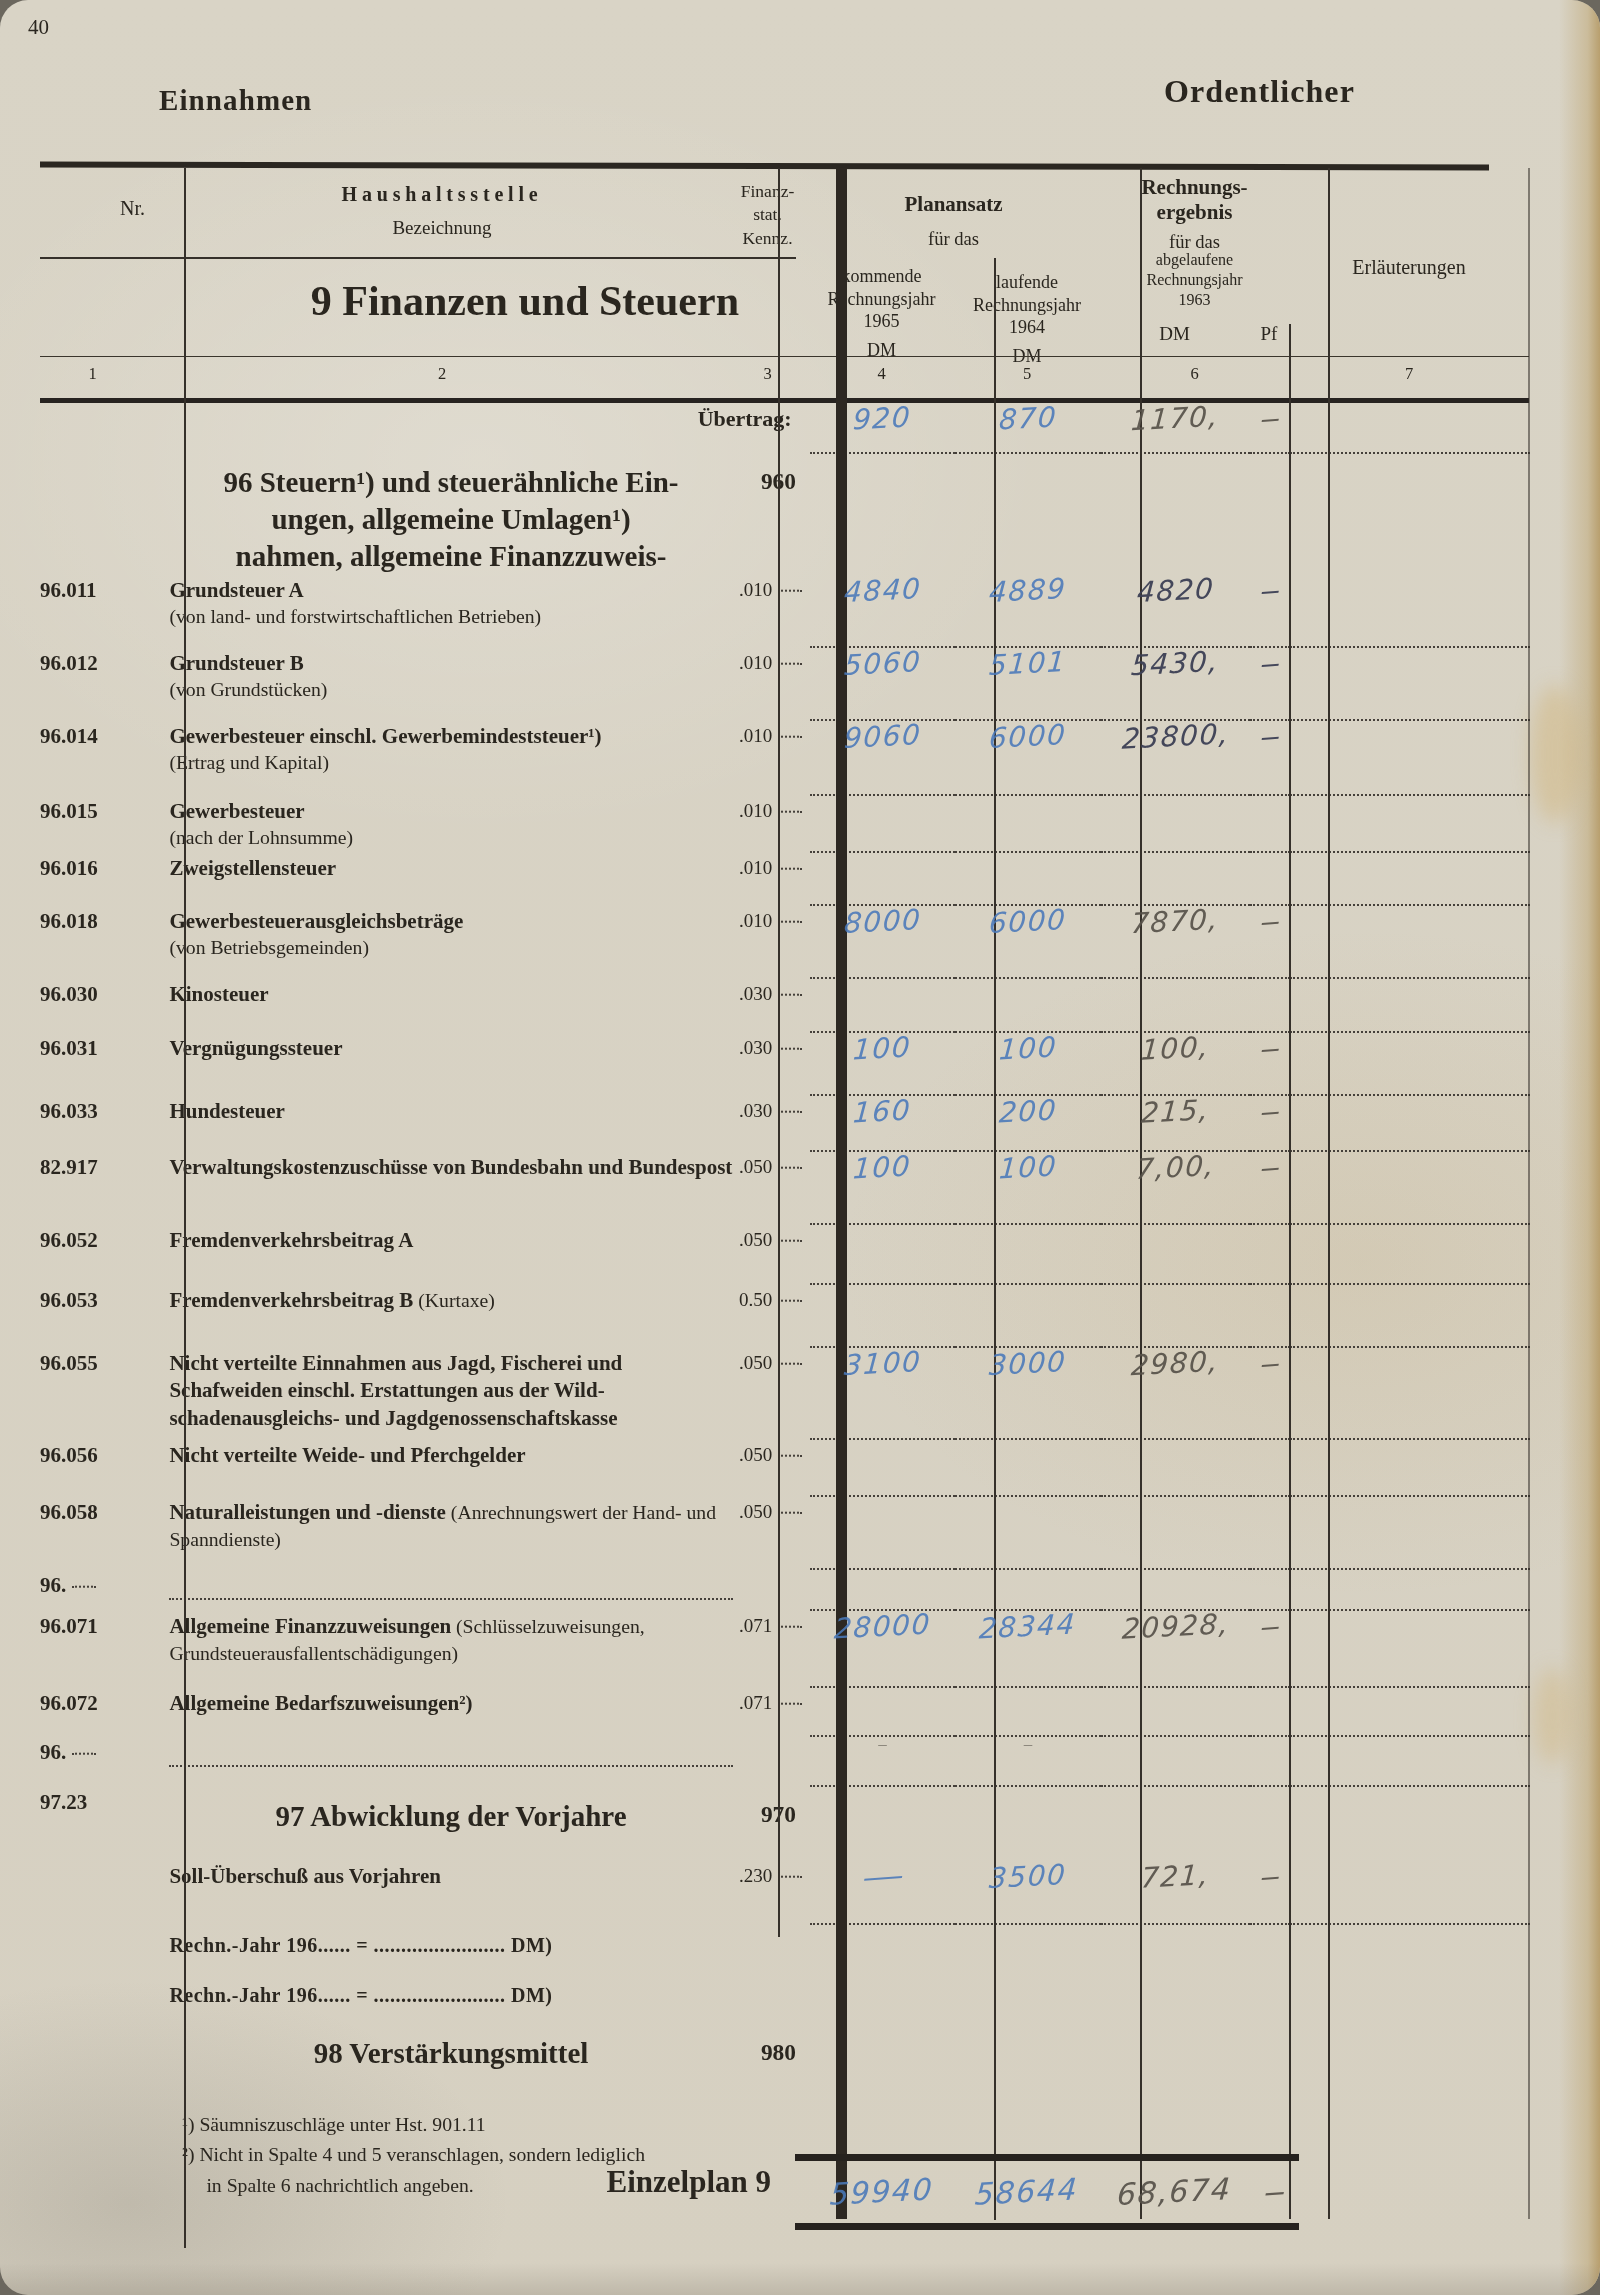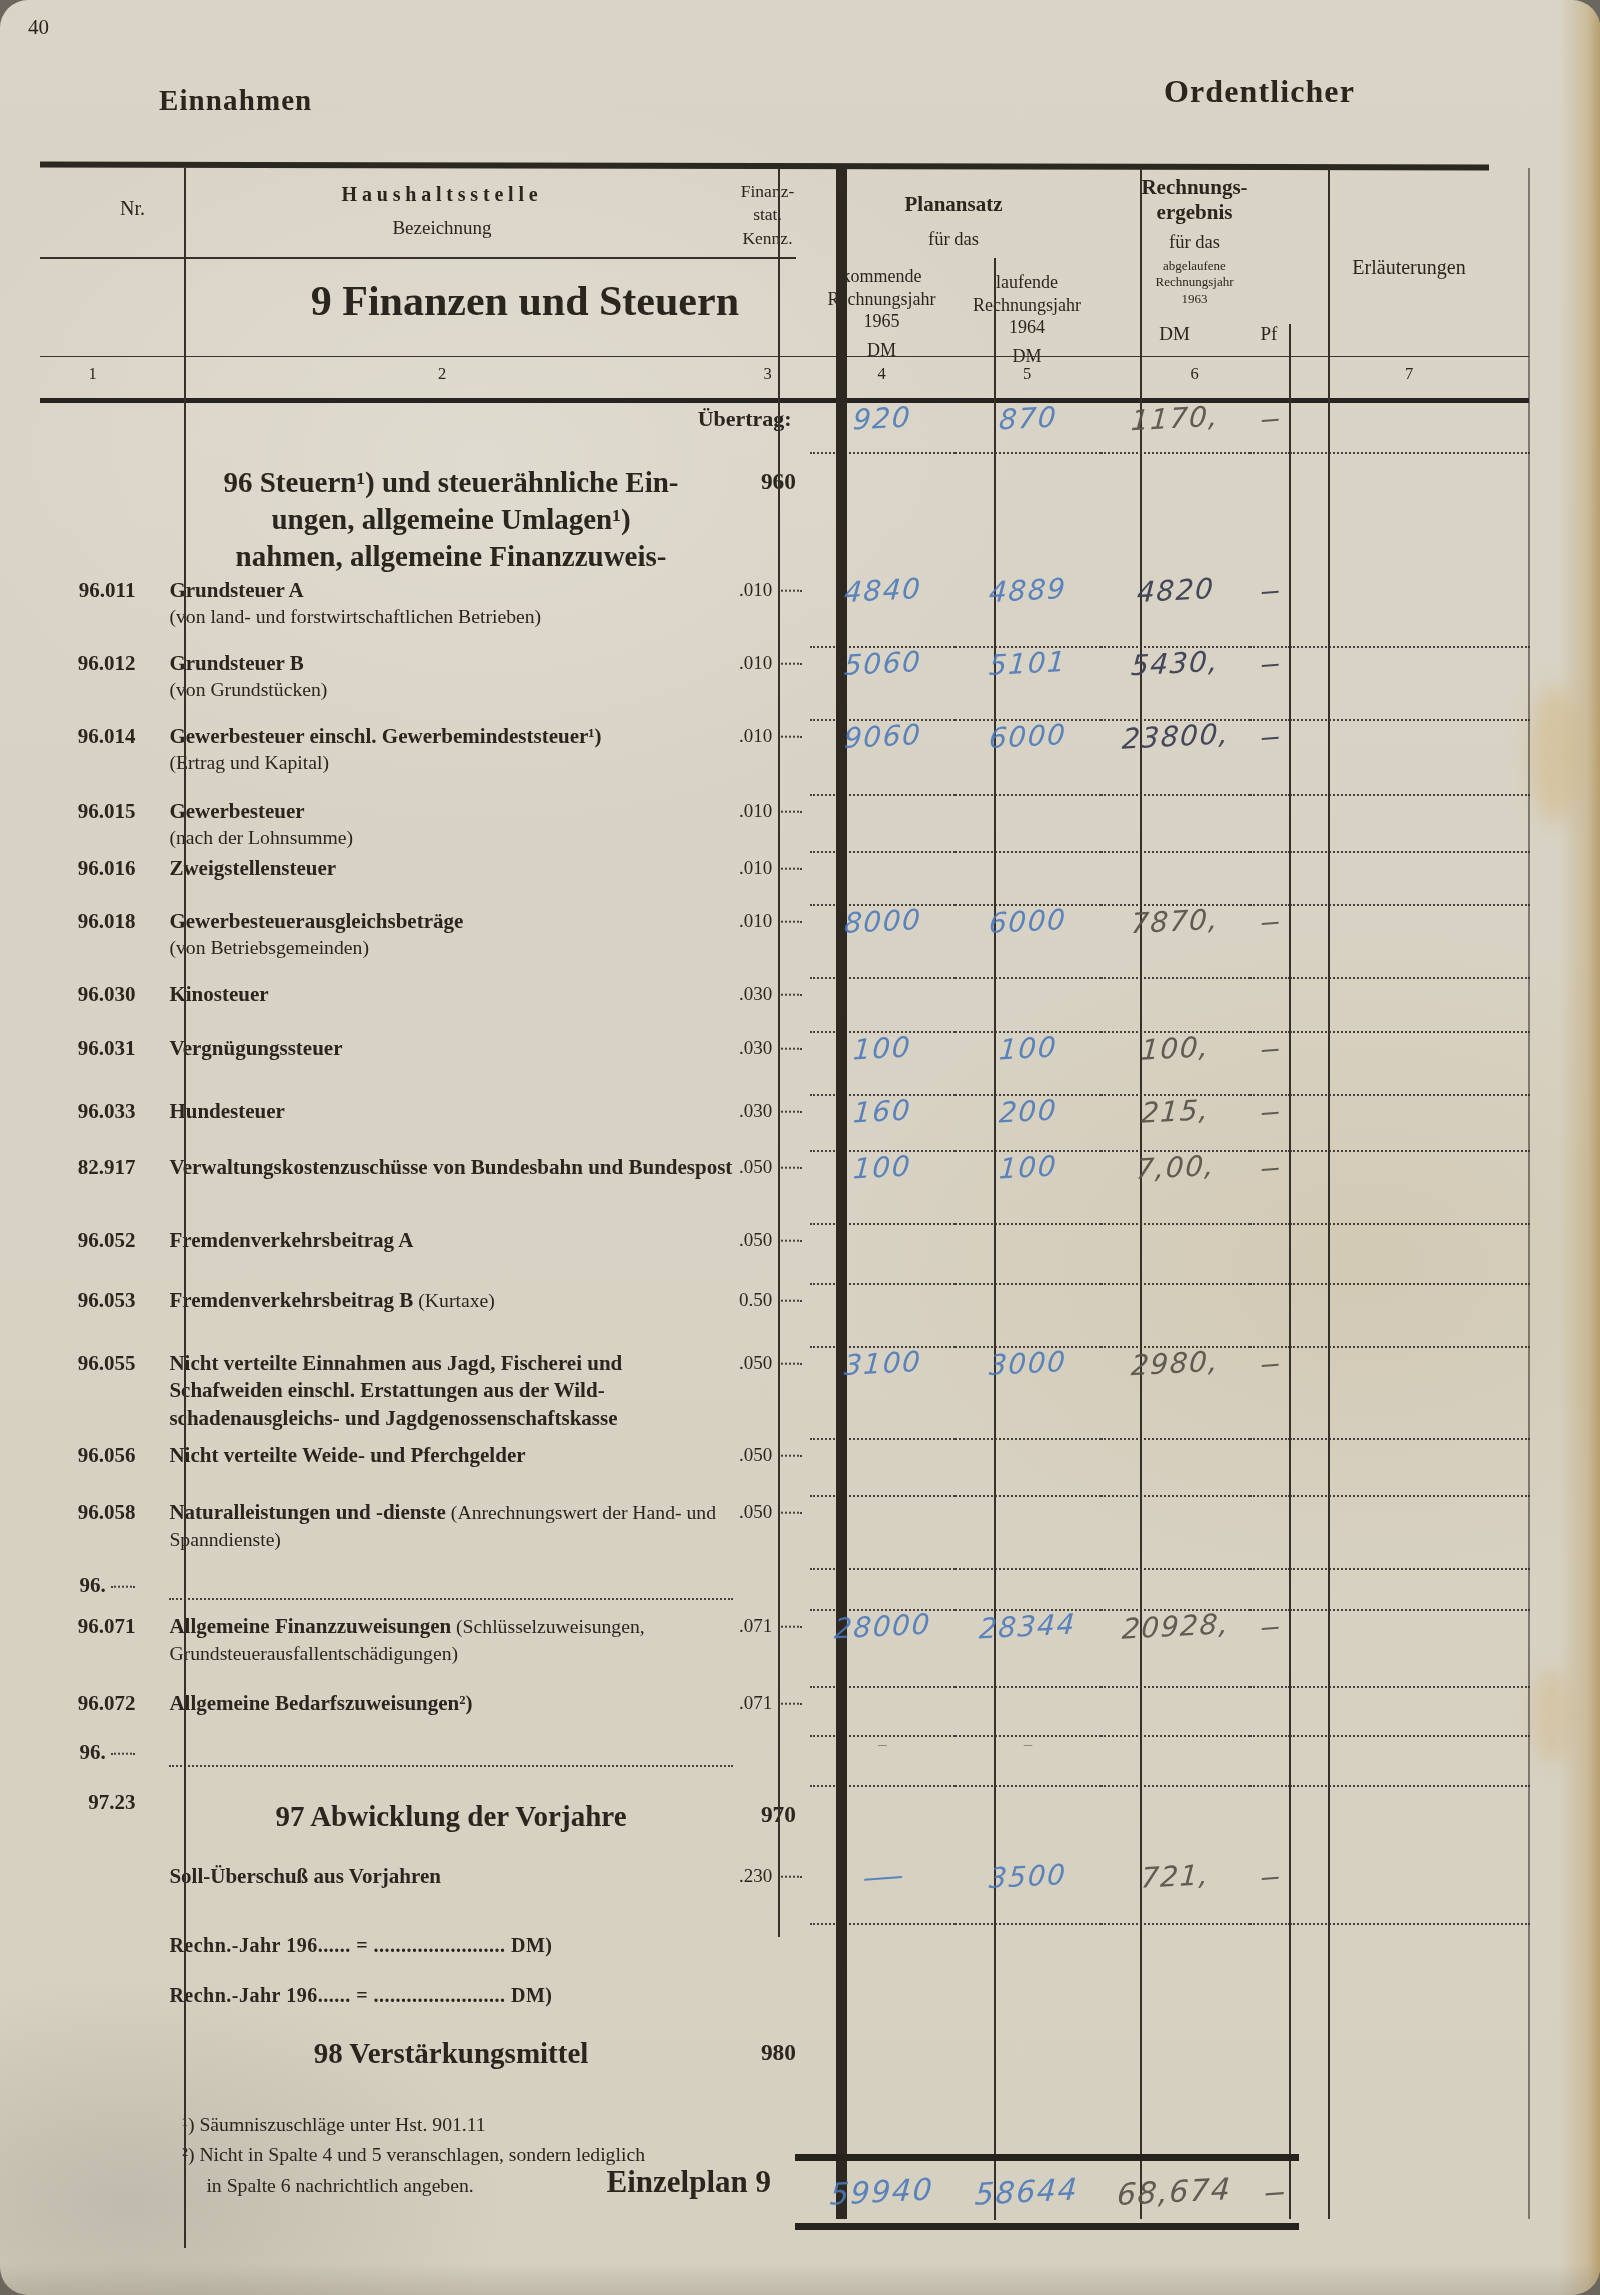--- a/index.html
+++ b/index.html
@@ -43,32 +43,32 @@
   .th-rule-l{left:0;top:89px;width:699px;height:1.6px;background:#35302a;}
   .th-rule-k{left:699px;top:89px;width:57px;height:1.6px;background:#35302a;}
   .th-dept{left:105px;top:109px;width:594px;text-align:right;font-size:42px;font-weight:bold;}
   .th-fin{left:699px;top:11.7px;width:57px;text-align:center;font-size:17.5px;line-height:1.35;}
   .th-plan{left:767px;top:24px;width:293px;text-align:center;font-size:21px;font-weight:bold;}
   .th-fdas1{left:767px;top:60px;width:293px;text-align:center;font-size:18.6px;}
   .th-1965{left:769px;top:97px;width:145px;text-align:center;font-size:18px;line-height:1.25;}
   .th-1964{left:914px;top:103px;width:146px;text-align:center;font-size:18px;line-height:1.25;}
   .th-re{left:1060px;top:7.4px;width:189px;text-align:center;font-size:21px;font-weight:bold;line-height:1.15;}
   .th-fdas2{left:1060px;top:63px;width:189px;text-align:center;font-size:18.6px;}
-  .th-1963{left:1060px;top:90px;width:189px;text-align:center;font-size:13px;line-height:1.25;}
+  .th-1963{left:1060px;top:82px;width:189px;text-align:center;font-size:16px;line-height:1.25;}
   .th-dm6{left:1060px;top:155px;width:149px;text-align:center;font-size:19px;}
   .th-pf{left:1209px;top:155px;width:40px;text-align:center;font-size:19px;}
   .th-erl{left:1249px;top:88px;width:240px;text-align:center;font-size:20px;}
   .dmrow{margin-top:6.4px;}
 
   .numband .cn{position:absolute;top:7.4px;font-size:16.5px;text-align:center;}
 
   
   .row{display:grid;grid-template-columns:105px 594px 57px 14px 145px 146px 149px 40px 240px;
     position:relative;}
-  .cnr{grid-column:1;text-align:right;padding:3.2px 9.6px 0 0;font-size:21px;font-weight:bold;}
+  .cnr{grid-column:1;text-align:left;padding:3.2px 9.6px 0 0;font-size:21px;font-weight:bold;}
   .cdesc{grid-column:2;padding:2.1px 6.4px 0 24.4px;font-size:21px;line-height:1.3;}
   .ckennz{grid-column:3;text-align:right;padding-top:4.3px;font-size:19px;white-space:nowrap;}
   .cdiv{grid-column:4;}
   .c4{grid-column:5;}.c5{grid-column:6;}.c6{grid-column:7;}.cpf{grid-column:8;}.c7{grid-column:9;}
   .c4,.c5,.c6,.cpf{display:flex;align-items:flex-start;justify-content:center;padding-top:2.1px;}
   .cdesc .main{font-weight:bold;}
   .cdesc .paren{font-weight:normal;font-size:19.7px;}
   .cdesc .sub{font-weight:normal;font-size:19.7px;}
   .row.dots .c4,.row.dots .c5,.row.dots .c6,.row.dots .cpf,.row.dots .c7{
     border-bottom:2.1px dotted #45403a;}

